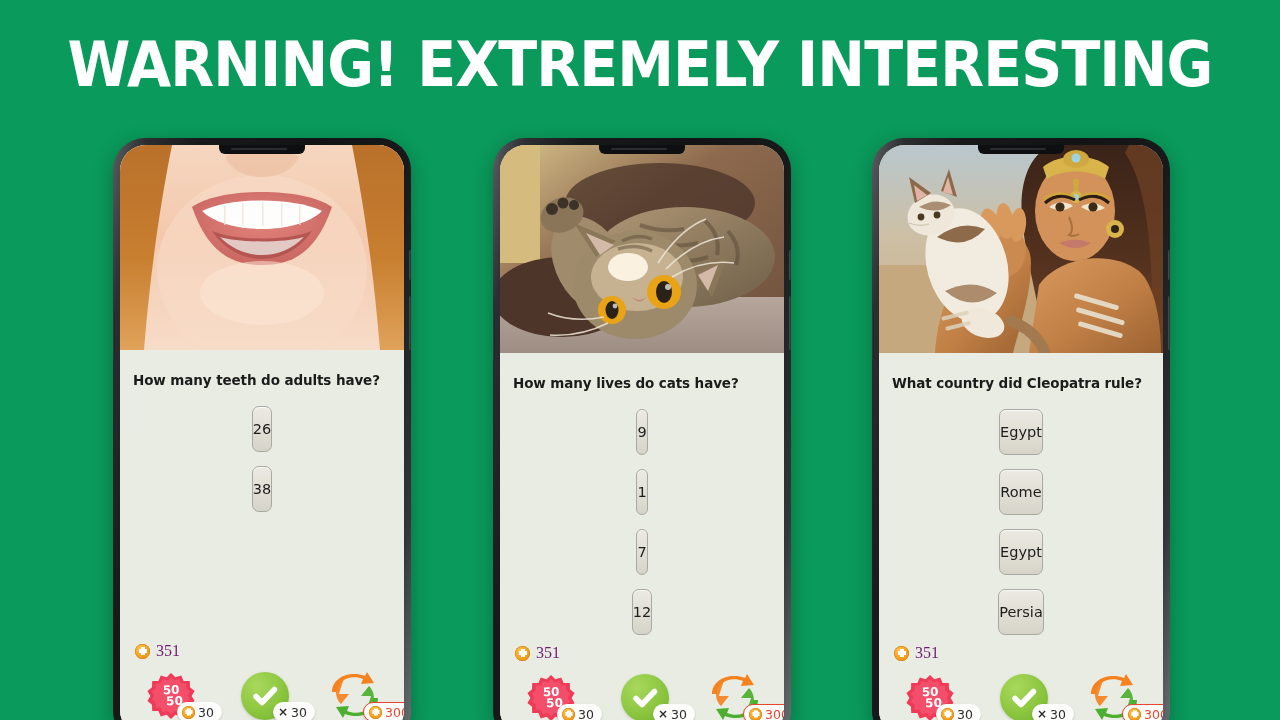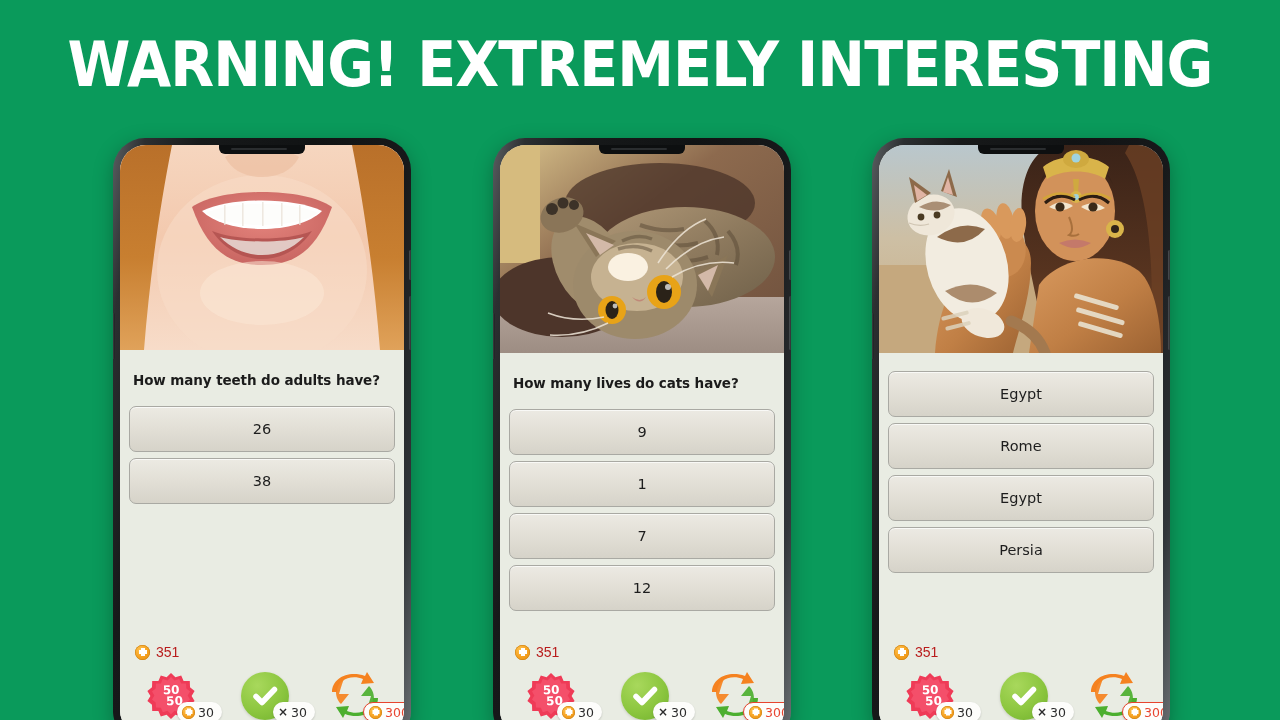--- a/index.html
+++ b/index.html
@@ -88,21 +88,21 @@
   }
   .question {
     font-family:"DejaVu Sans", sans-serif;
     font-weight:bold;
     font-size:13.5px;
     color:#1b1b1b;
     padding:22px 4px 0 4px;
     letter-spacing:-.1px;
     line-height:16px;
   }
-  .answers { margin-top:18px; display:flex; flex-direction:column; gap:6px; }
+  .answers { margin-top:18px; display:flex; flex-direction:column; gap:14px;align-items:center; }
   .answer {
     height:46px;
     border:1px solid #a9a9a3;
     border-radius:7px;
     background:linear-gradient(180deg,#eceae3 0%, #e3e0d7 45%, #d6d3c9 100%);
     box-shadow:0 1px 0 rgba(255,255,255,.7) inset;
     display:flex; align-items:center; justify-content:center;
     font-family:"DejaVu Sans", sans-serif;
     font-size:14.5px;
     color:#1d1d1d;
@@ -123,22 +123,22 @@
     width:8px; height:8px;
     background:
       radial-gradient(circle 2.3px at 50% 22%, #fff 99%, transparent 100%),
       radial-gradient(circle 2.3px at 50% 78%, #fff 99%, transparent 100%),
       radial-gradient(circle 2.3px at 22% 50%, #fff 99%, transparent 100%),
       radial-gradient(circle 2.3px at 78% 50%, #fff 99%, transparent 100%);
   }
   .coin.sm { width:13px; height:13px; }
   .coin.sm::before{ width:7px; height:7px; }
   .coin-count {
-    font-family:Liberation Sans, sans-serif;
-    font-size:14px; color:#b91c1c;
+    font-family:Liberation Serif, serif;
+    font-size:16px; color:#701a75;
   }
 
   .powerups { position:relative; height:58px; }
   .pu { position:absolute; bottom:2px; }
   .pu.a { left:14px; }
   .pu.b { left:108px; }
   .pu.c { left:196px; }
 
   
   .burst {
@@ -539,20 +539,21 @@
               <rect x="200" y="176" width="46" height="5" rx="2" transform="rotate(16 200 176)"></rect>
             </g>
             <g fill="#dcd2bc" opacity=".85">
               <rect x="62" y="172" width="28" height="4" rx="2" transform="rotate(-14 62 172)"></rect>
               <rect x="66" y="182" width="26" height="4" rx="2" transform="rotate(-14 66 182)"></rect>
             </g>
           </svg>
         </div>
 
         <div class="panel">
+          <div class="question">What country did Cleopatra rule?</div>
           <div class="answers">
             <div class="answer">Egypt</div>
             <div class="answer">Rome</div>
             <div class="answer">Egypt</div>
             <div class="answer">Persia</div>
           </div>
 
           <div class="bottom">
             <div class="coinrow">
               <span class="coin"></span>

